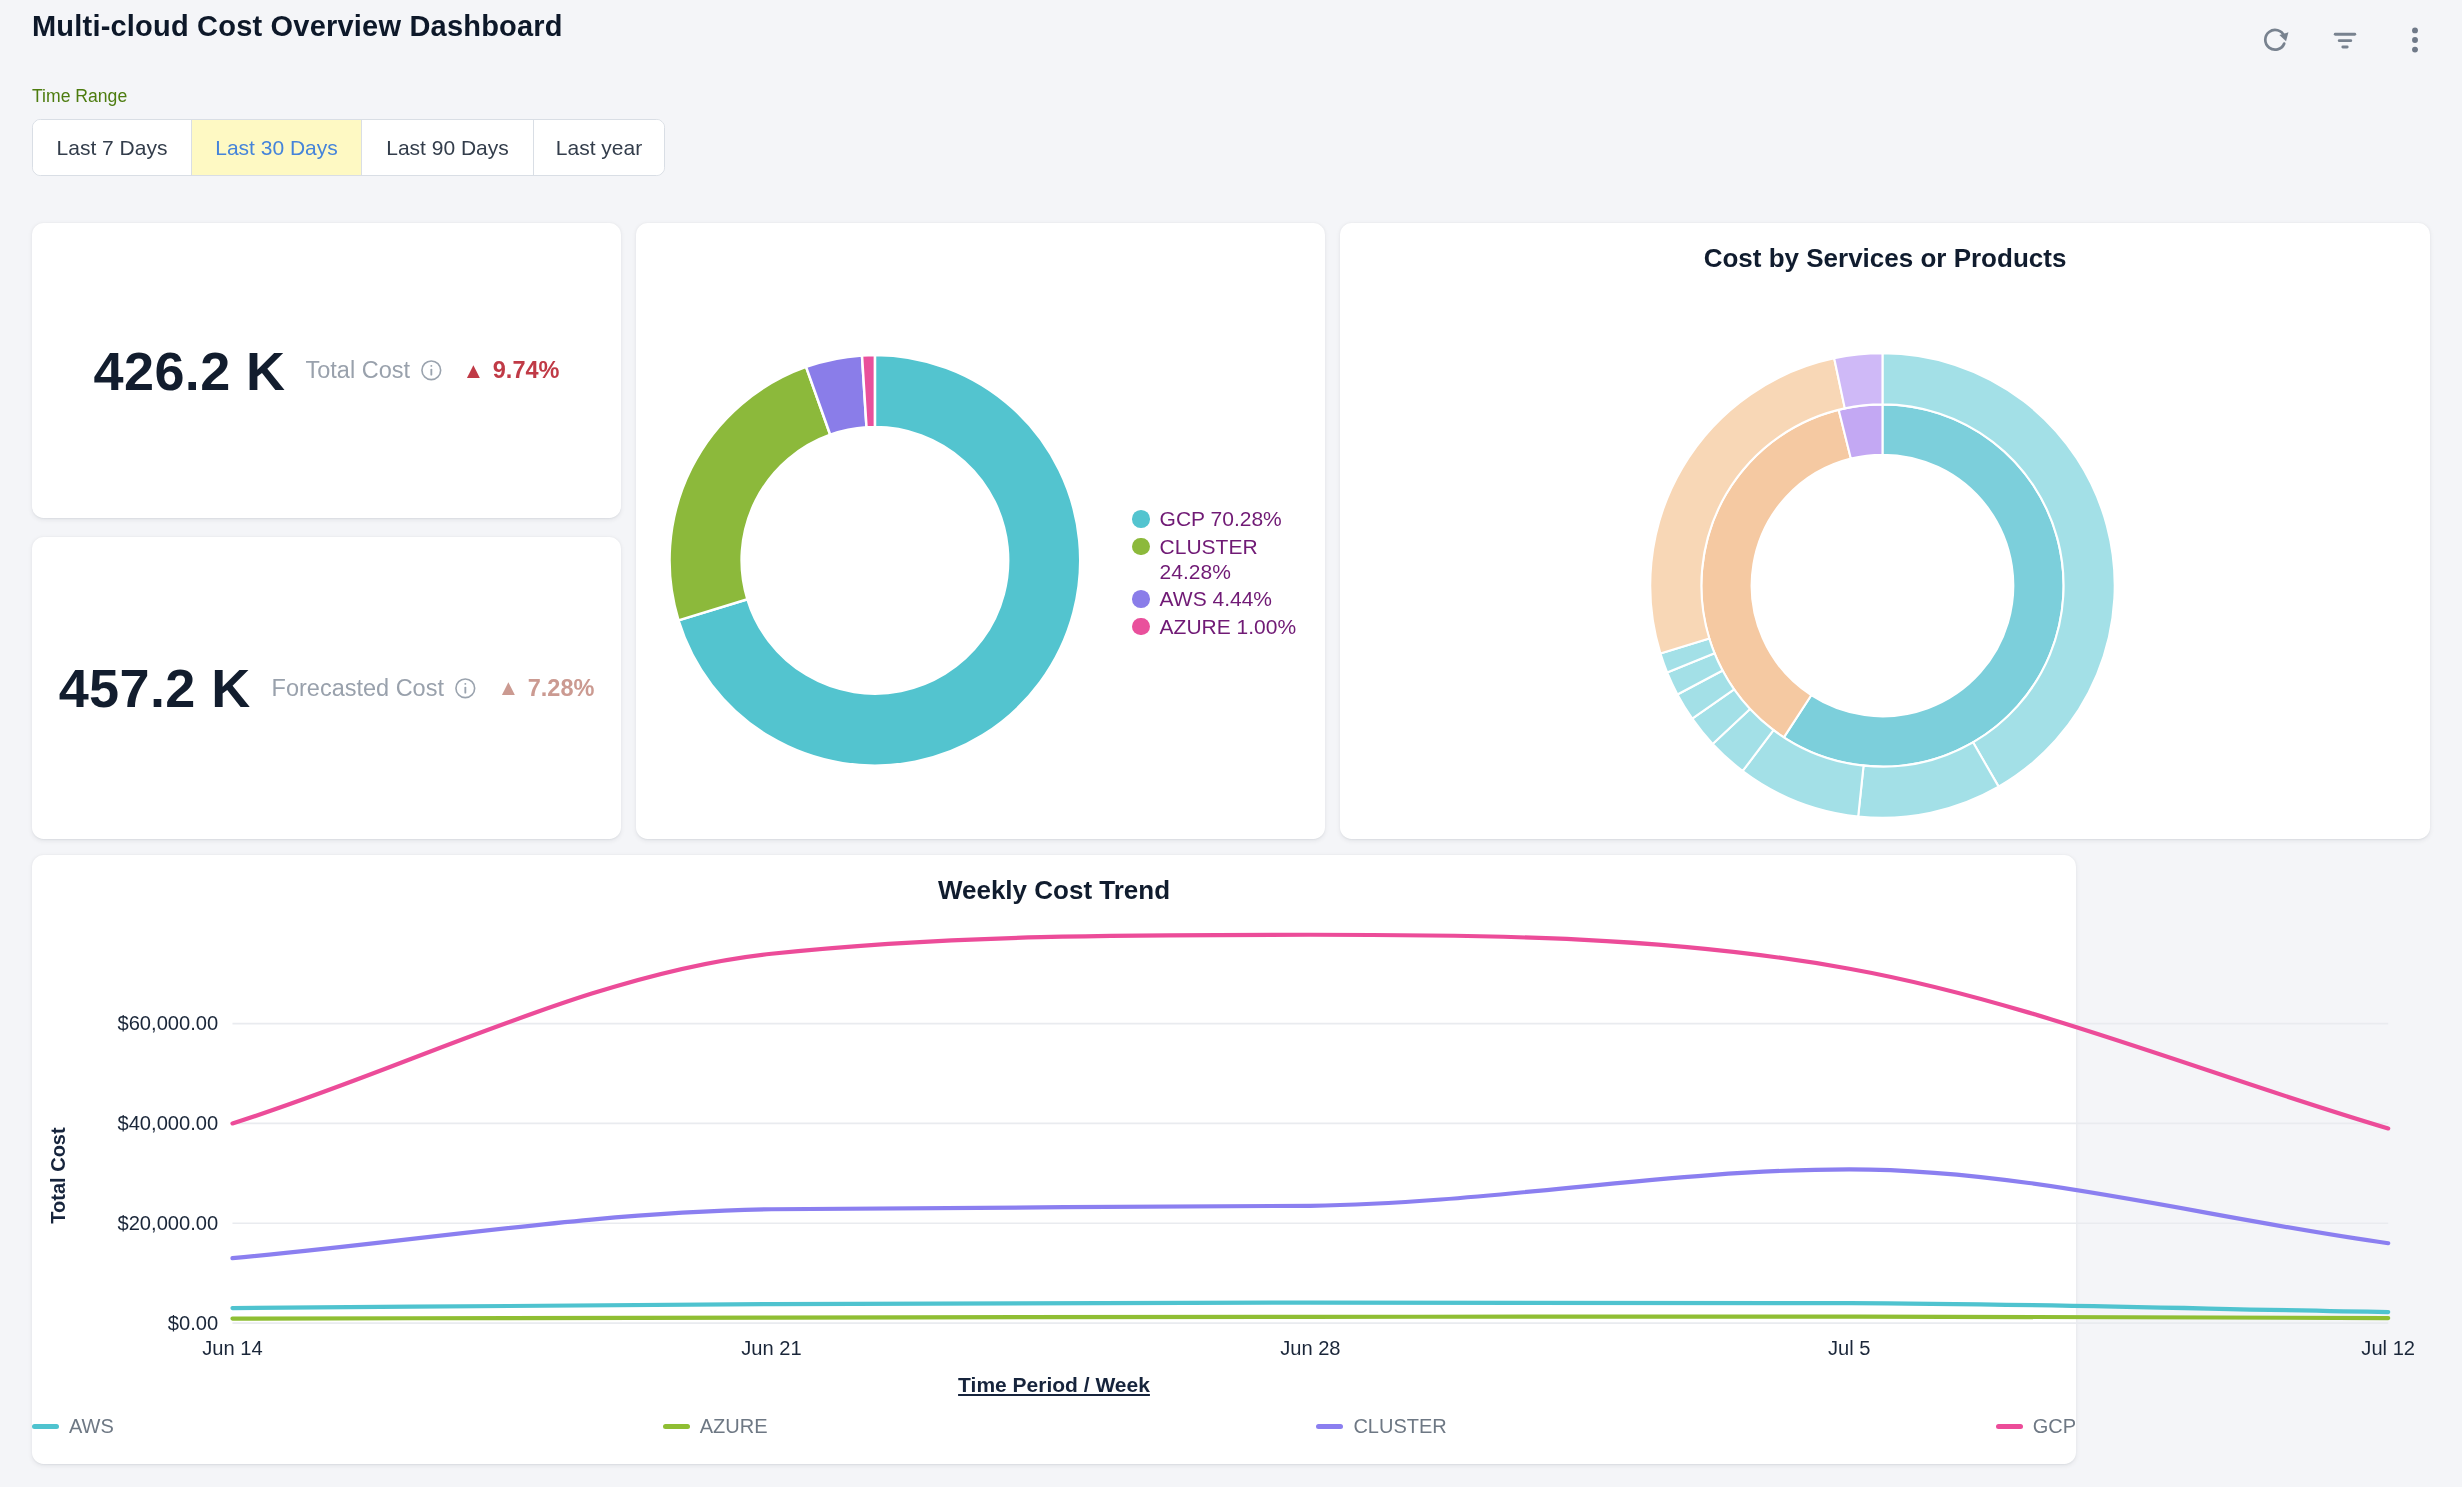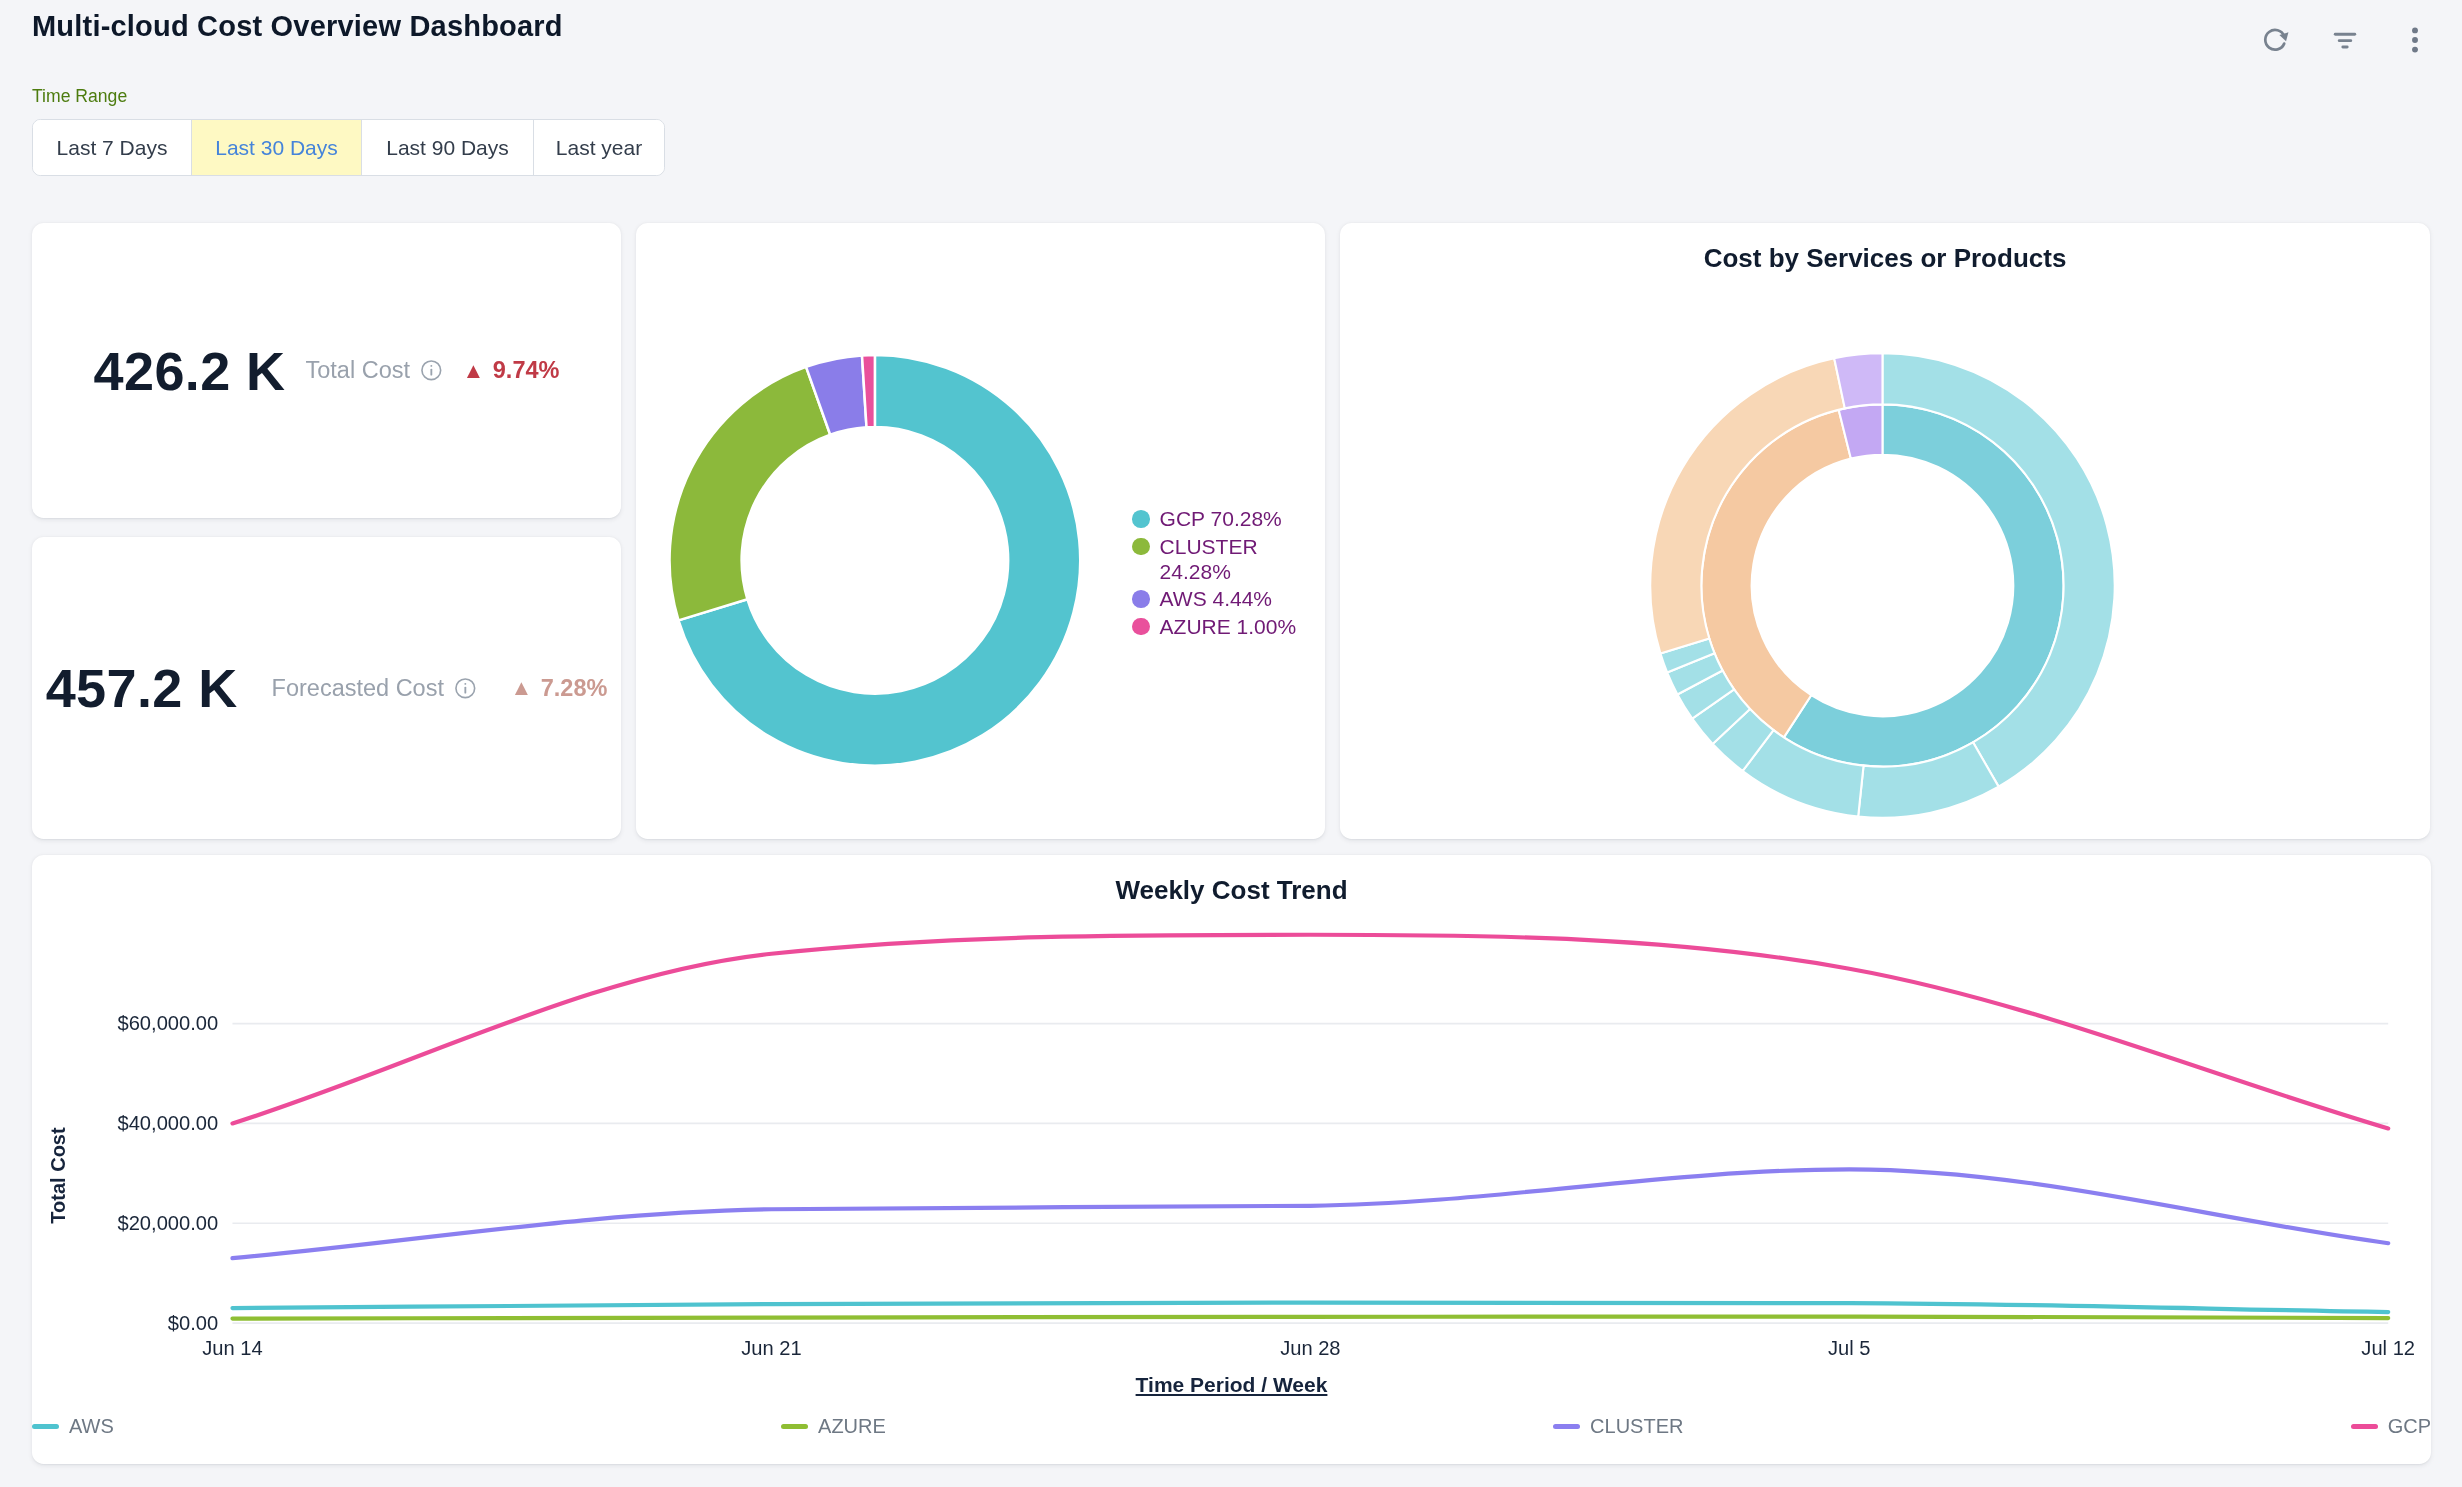--- a/index.html
+++ b/index.html
@@ -43,21 +43,21 @@
   .seg-btn.selected{background:#fef9c3;color:#4584da;}
   
   .card{
     position:absolute;background:#fff;border-radius:11.7px;
     box-shadow:0 0.8px 1.7px rgba(16,24,40,.05), 0 1.7px 5px rgba(16,24,40,.07);
   }
   #kpi-card-1{left:32px;top:223px;width:589px;height:295px;}
   #kpi-card-2{left:32px;top:537px;width:589px;height:302px;}
   #card-providers{left:636px;top:223px;width:689px;height:616px;}
   #card-services{left:1340px;top:223px;width:1090px;height:616px;}
-  #card-trend{left:32px;top:855px;width:2399px;height:609px;}
+  #card-trend{left:32px;top:855px;width:2044px;height:609px;}
   .card-title{
     position:absolute;left:0;right:0;top:20px;text-align:center;
     font-size:26px;font-weight:600;color:#101c2e;
   }
   
   .kpi-body{
     position:absolute;inset:0;display:flex;
     align-items:center;justify-content:center;gap:20px;
   }
   .kpi-value{font-size:54px;font-weight:600;color:#121d2e;letter-spacing:0.4px;}
@@ -135,21 +135,21 @@
       </svg>
     </div>
     <div class="kpi-delta" style="color: rgb(192, 58, 70);">
       <span class="tri">▲</span>
       <span>9.74%</span>
     </div>
   </div>
 </div>
 
 <div class="card" id="kpi-card-2">
-  <div class="kpi-body" style="gap:34px;">
+  <div class="kpi-body" style="gap:21px;">
     <div class="kpi-value">457.2 K</div>
     <div class="kpi-label">
       <span>Forecasted Cost</span>
       <svg width="22.6" height="22.6" viewBox="0 0 28 28">
         <circle cx="14" cy="14" r="11.6" fill="none" stroke="#9aa3ae" stroke-width="2"></circle>
         <rect x="12.9" y="7.4" width="2.3" height="2.3" rx="1.1" fill="#9aa3ae"></rect>
         <rect x="12.9" y="12" width="2.3" height="8.6" rx="1.1" fill="#9aa3ae"></rect>
       </svg>
     </div>
     <div class="kpi-delta" style="color: rgb(203, 154, 145);">

